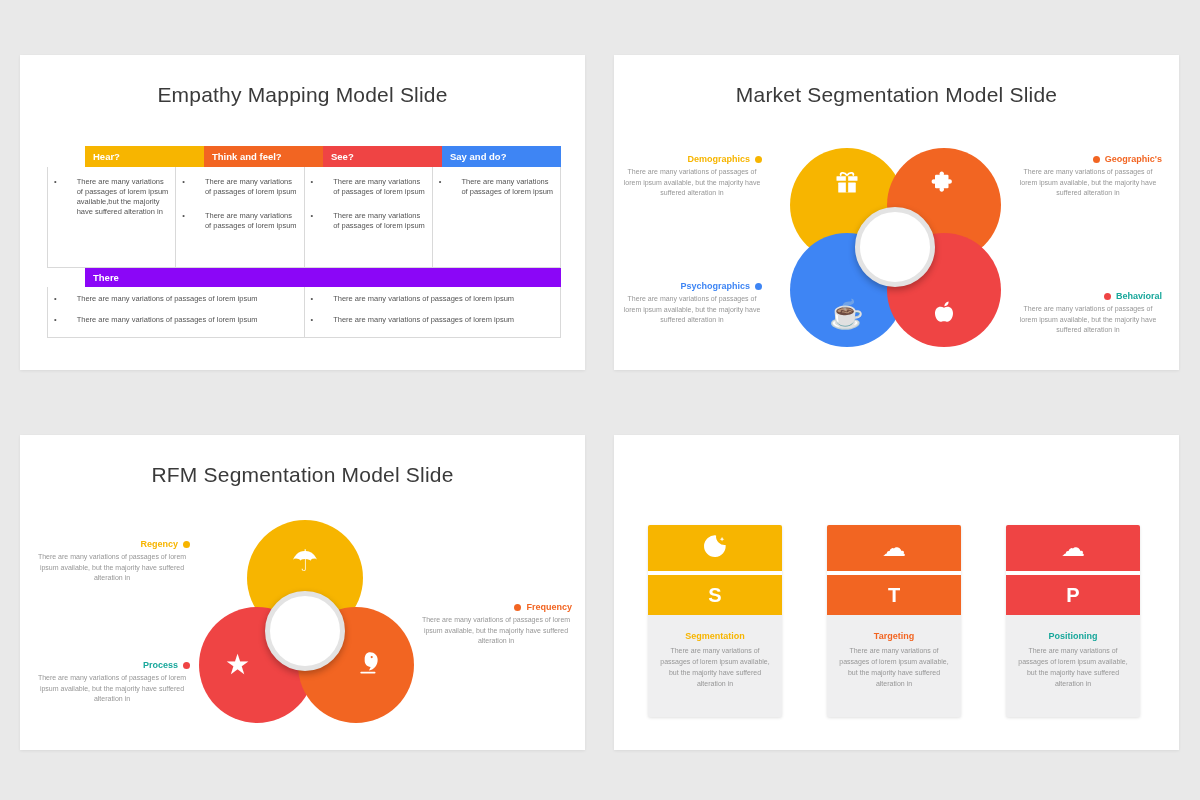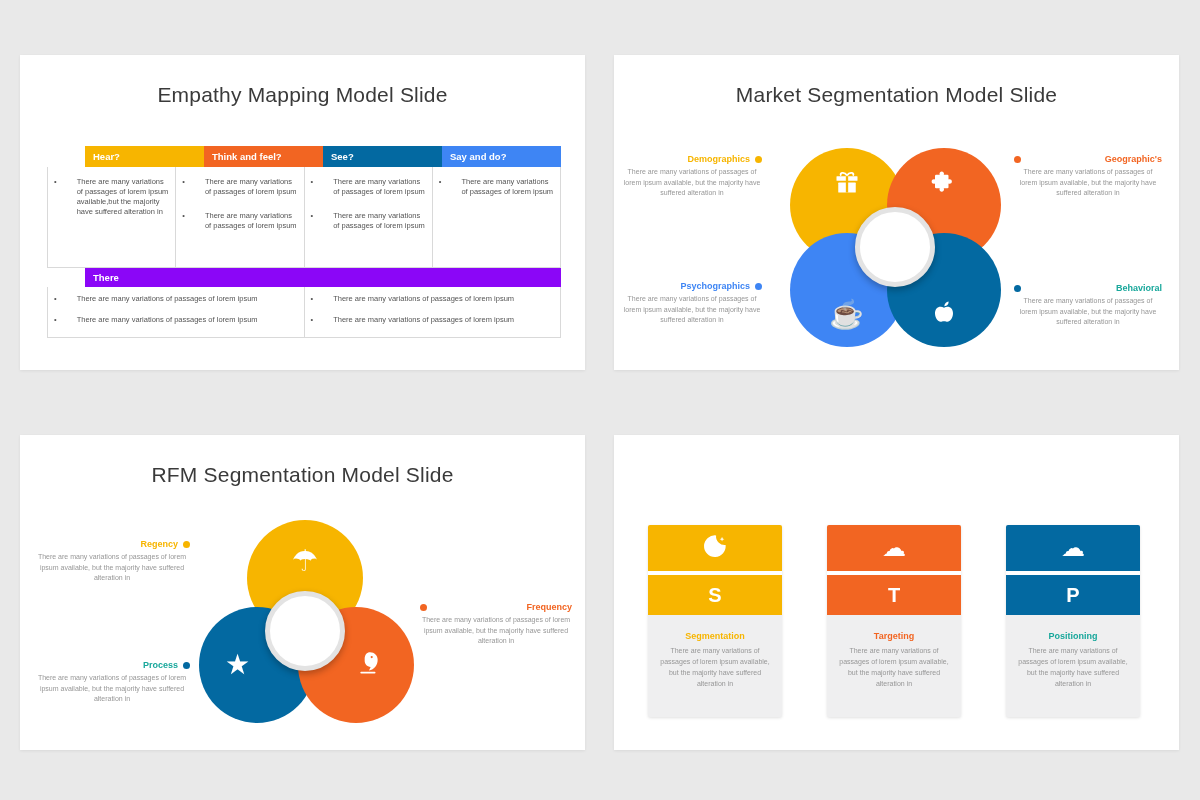--- a/index.html
+++ b/index.html
@@ -15,21 +15,21 @@
   #slide-empathy{left:20px;top:55px;}
   #slide-market{left:614px;top:55px;}
   #slide-rfm{left:20px;top:435px;}
   #slide-stp{left:614px;top:435px;}
   .slide-title{
     position:absolute;top:28px;left:0;right:0;text-align:center;
     font-size:21px;color:#3a3a3a;letter-spacing:0.2px;
   }
   
   .bg-yellow{background:#F7B500;} .bg-orange{background:#F26522;}
-  .bg-teal{background:#0369a1;} .bg-blue{background:#3E85F4;}
+  .bg-teal{background:#ef4444;} .bg-blue{background:#3E85F4;}
   .bg-purple{background:#8B06F7;} .bg-navy{background:#20304E;}
   .tx-yellow{color:#F7B500;} .tx-orange{color:#F26522;}
   .tx-teal{color:#18A79B;} .tx-blue{color:#3E85F4;}
   
   .emp-table{position:absolute;left:27px;top:91px;width:514px;}
   .emp-row{display:flex;padding-left:38px;}
   .emp-head{
     flex:1;height:21px;line-height:21px;color:#fff;font-weight:bold;
     font-size:9.5px;padding-left:8px;box-sizing:border-box;
   }
@@ -69,27 +69,27 @@
   #rc-teal{left:179px;top:172px;}
   #rc-orange{left:278px;top:172px;}
   #rfm-center{left:245px;top:156px;}
   #rc-yellow .circle-icon{left:50%;top:26px;transform:translateX(-50%);}
   #rc-teal .circle-icon{left:26px;top:50%;transform:translateY(-50%);}
   #rc-orange .circle-icon{right:32px;top:50%;transform:translateY(-50%);}
   
   .seg-label{position:absolute;}
   .seg-name-row{display:flex;align-items:center;gap:5px;font-size:9px;font-weight:bold;}
   .seg-left .seg-name-row{justify-content:flex-end;}
-  .seg-right .seg-name-row{justify-content:space-between;}
+  .seg-right .seg-name-row{justify-content:flex-end;}
   .seg-dot{width:7px;height:7px;border-radius:50%;flex:0 0 auto;}
   .seg-desc{margin-top:3px;font-size:7px;color:#979797;line-height:1.5;text-align:center;}
   #mk-demographics{left:8px;top:99px;width:140px;}
   #mk-geographics{left:400px;top:99px;width:148px;}
   #mk-psychographics{left:8px;top:226px;width:140px;}
-  #mk-behavioral{left:400px;top:228px;width:148px;}
+  #mk-behavioral{left:400px;top:236px;width:148px;}
   #rf-regency{left:14px;top:104px;width:156px;}
   #rf-frequency{left:400px;top:167px;width:152px;}
   #rf-monetary{left:14px;top:225px;width:156px;}
   
   .stp-card{
     position:absolute;top:90px;width:134px;height:192px;background:#efeff0;
     border-radius:2px;box-shadow:0 1px 3px rgba(0,0,0,0.12);overflow:hidden;
   }
   #stp-card-0{left:34px;} #stp-card-1{left:213px;} #stp-card-2{left:392px;}
   .stp-head{height:46px;display:flex;align-items:center;justify-content:center;}

